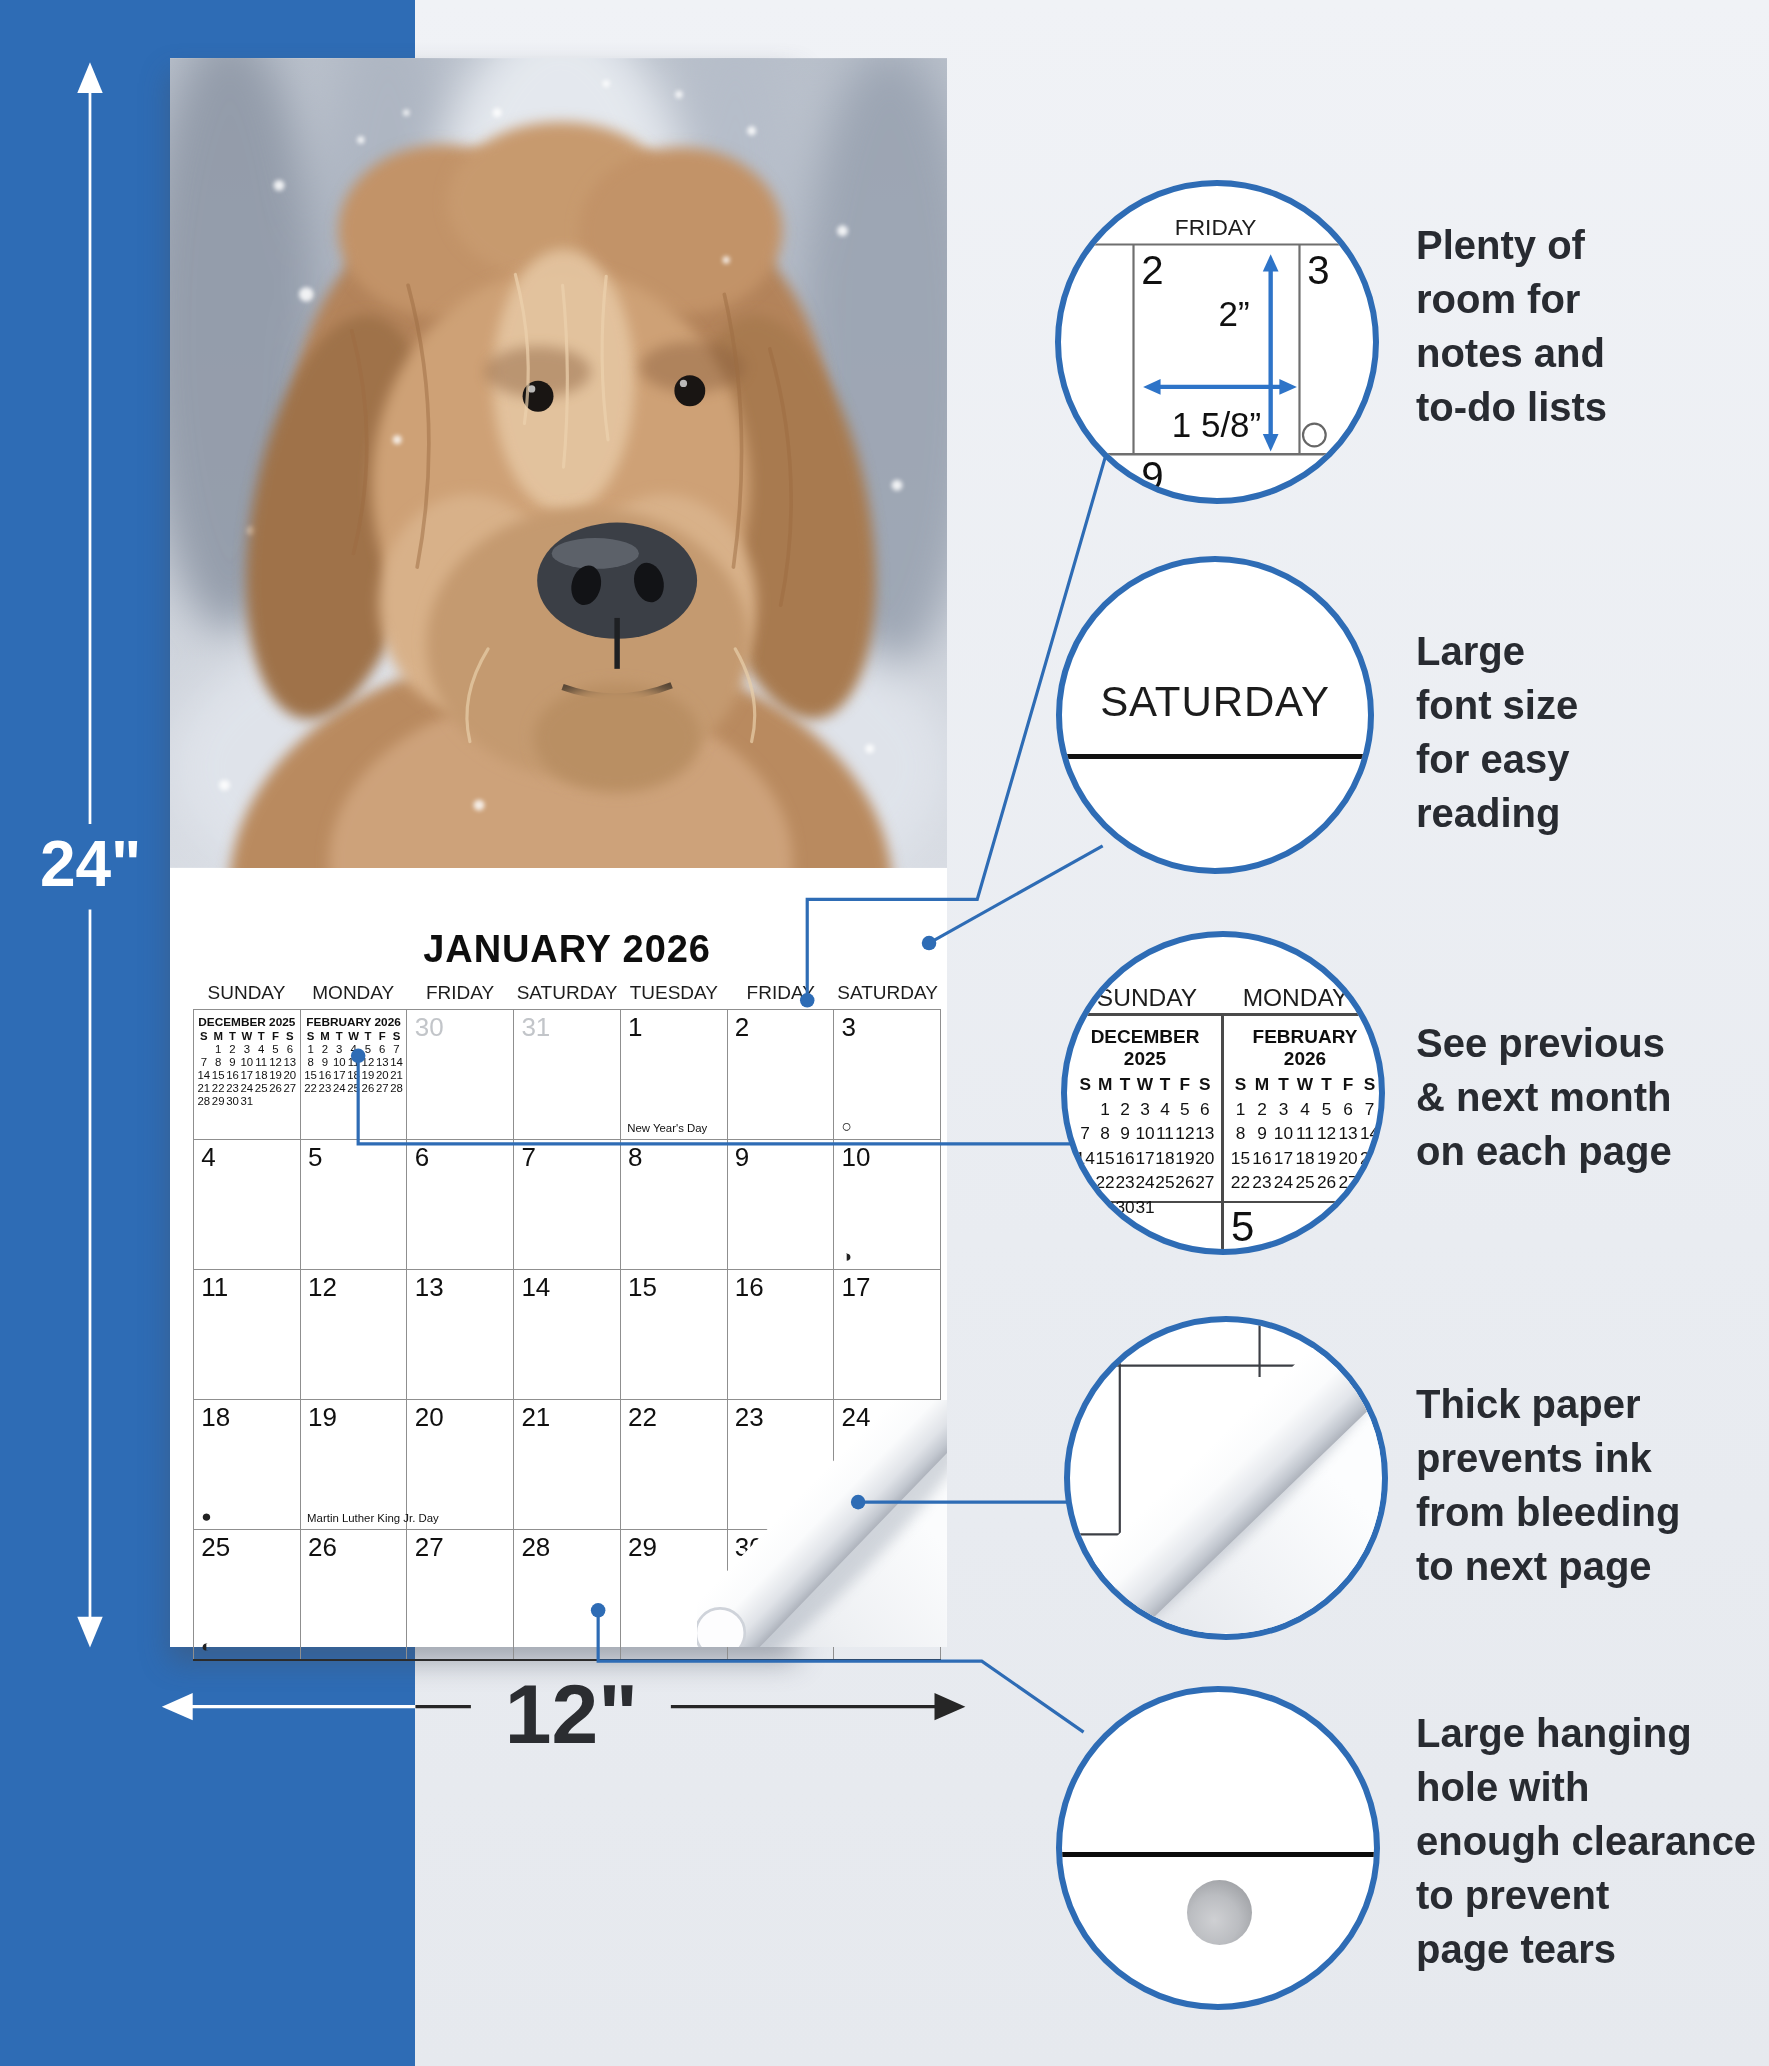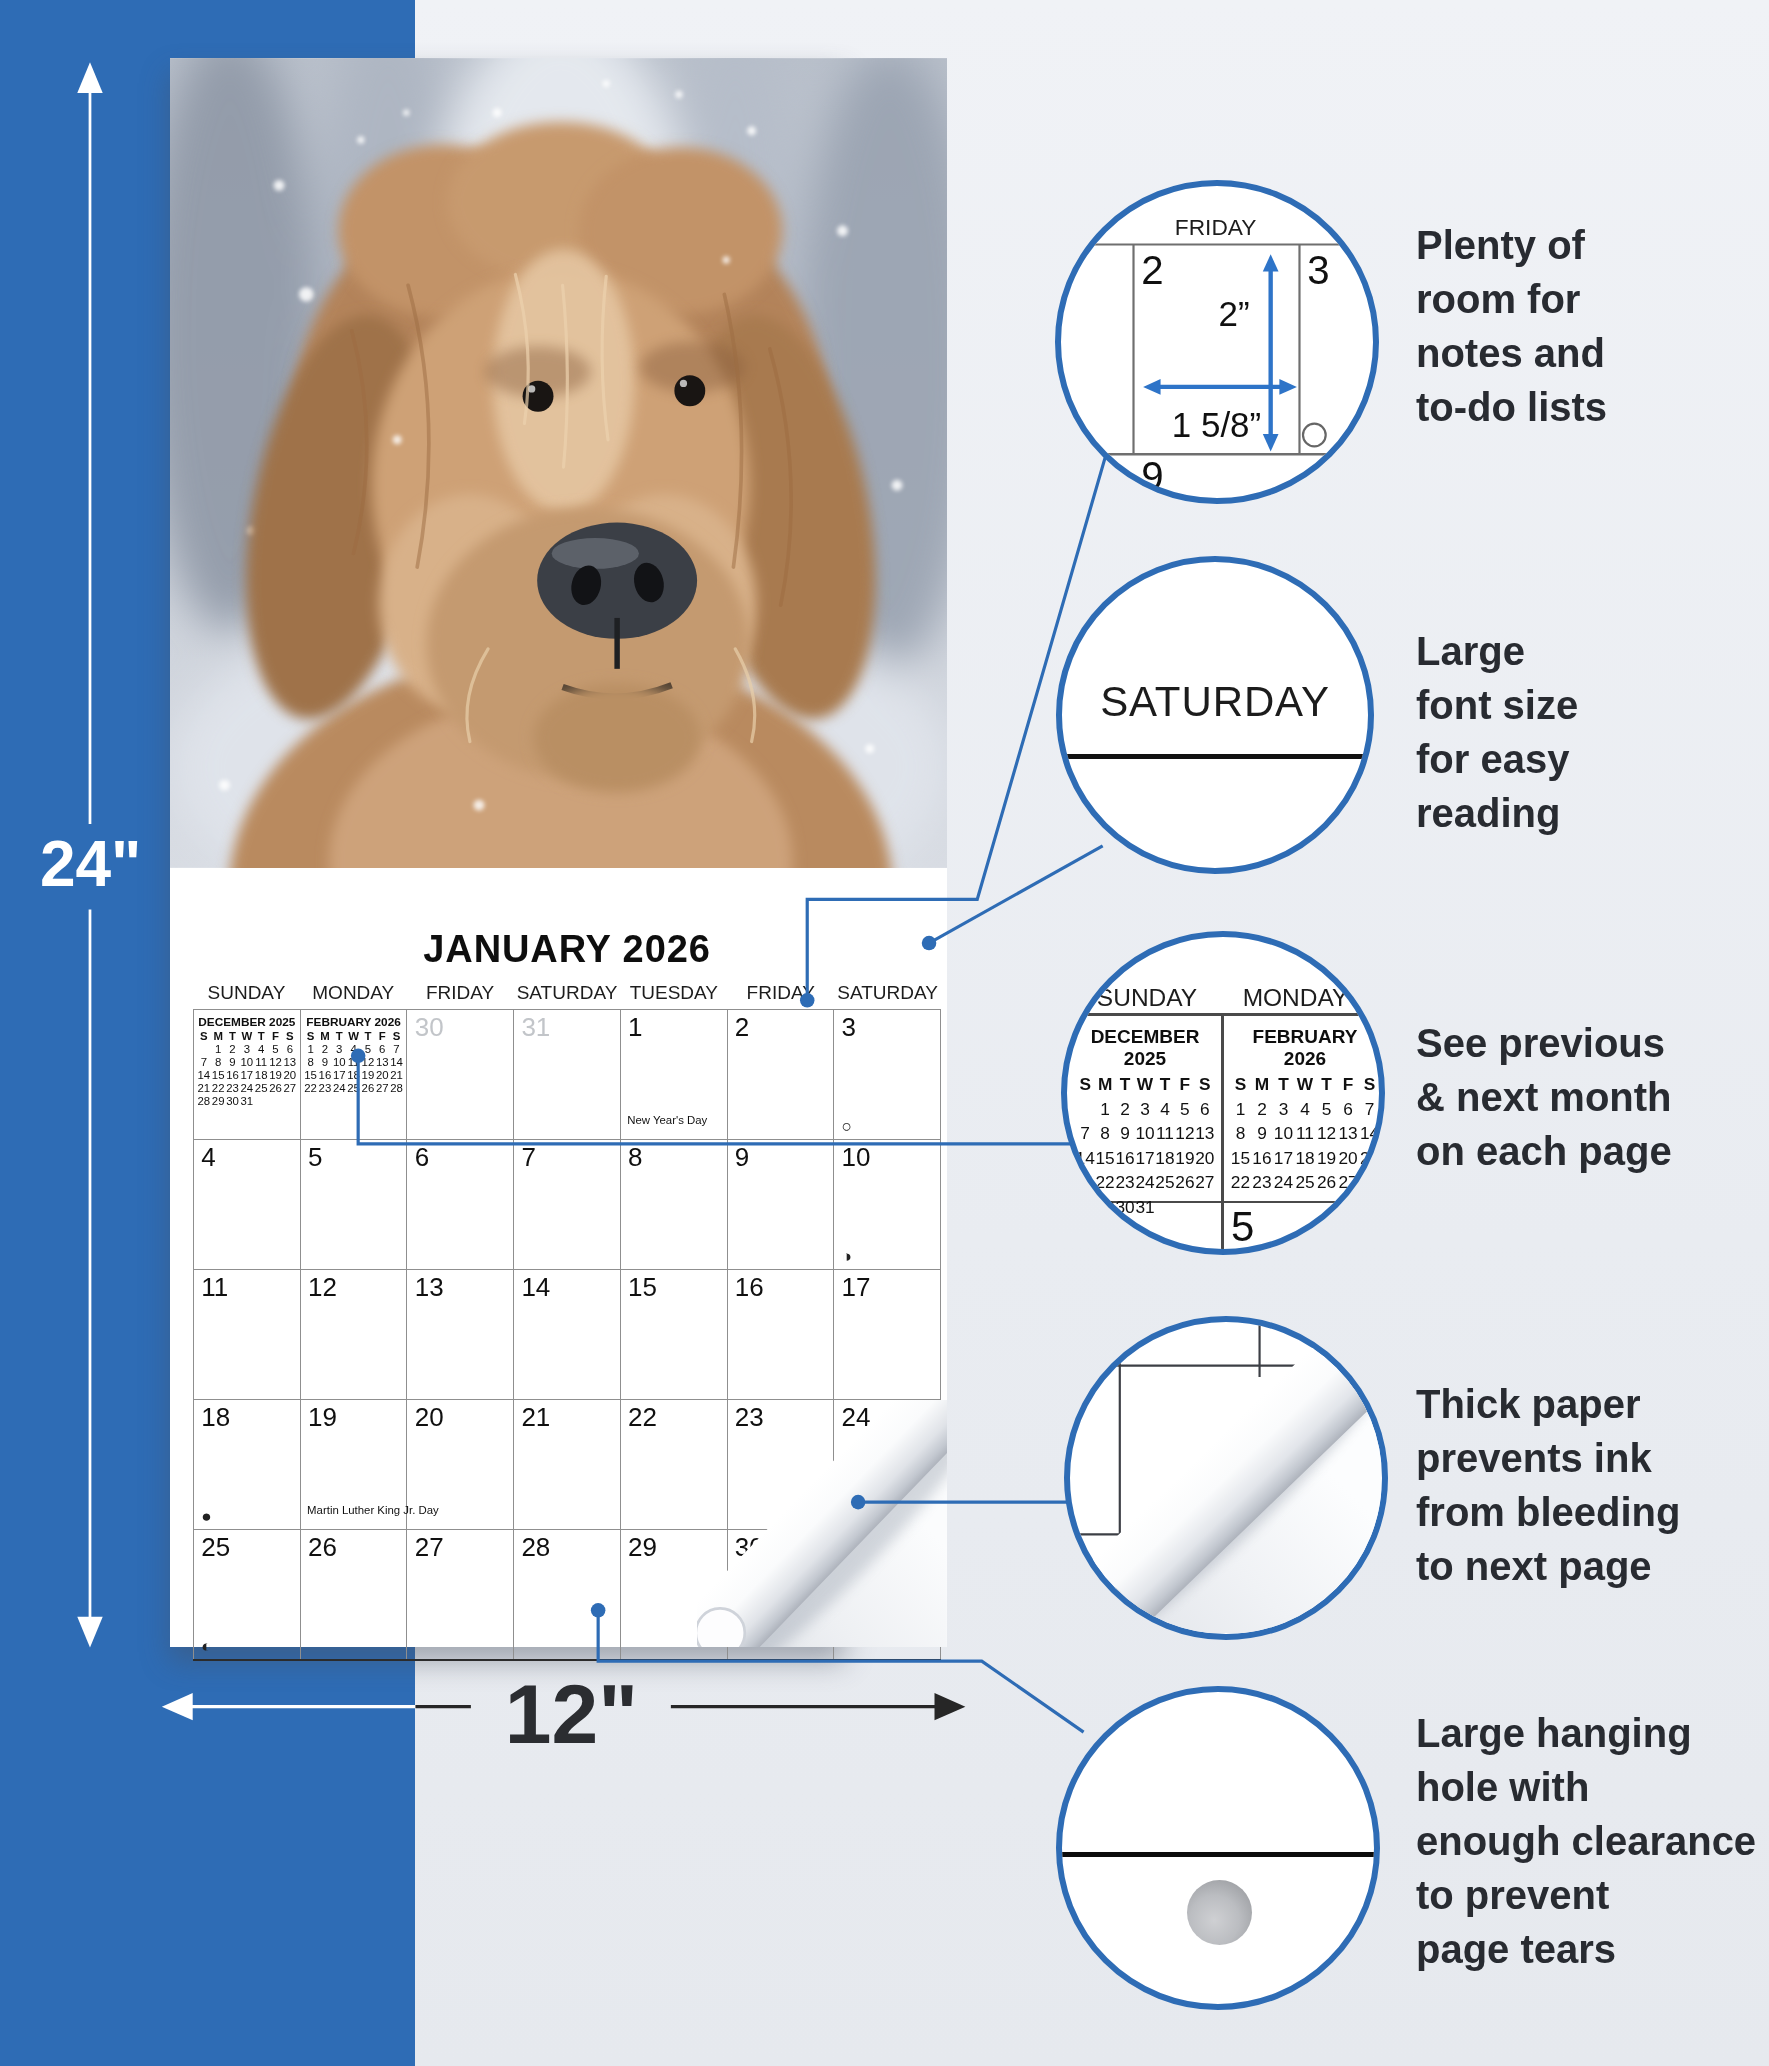--- a/index.html
+++ b/index.html
@@ -3,33 +3,33 @@
 <meta charset="utf-8">
 <style>
   html,body{margin:0;padding:0;background:#dfe3e9;}
   .stage{position:relative;width:1769px;height:2067px;overflow:hidden;
     background:linear-gradient(180deg,#f0f2f6 0%,#e9ecf1 60%,#e6e9ee 100%);
     font-family:"Liberation Sans",sans-serif;}
   .blue-bar{position:absolute;left:0;top:0;width:415px;height:2067px;background:#2e6cb5;z-index:1;}
 
   
   .product{position:absolute;left:170px;top:58px;width:626px;height:1589px;background:#fff;
-    box-shadow:0 14.5px 27px rgba(70,80,95,.45);z-index:2;padding-left:48px;}
+    box-shadow:0 14.5px 27px rgba(70,80,95,.45);z-index:2;}
   .photo{position:absolute;left:0;top:0;width:777px;height:810px;overflow:hidden;}
   .calpage{position:absolute;left:0;top:810px;width:777px;height:779px;background:#fff;}
   .cal-title{position:absolute;left:23px;top:58px;width:748px;text-align:center;
     font-size:38px;font-weight:bold;color:#0e0e0e;letter-spacing:0.9px;top:60px;}
   .weekdays{position:absolute;left:23px;top:114px;width:748px;display:flex;}
   .weekdays div{flex:1;text-align:center;font-size:19px;color:#1d1d1d;}
   table.grid{position:absolute;left:23px;top:141px;width:748px;border-collapse:collapse;table-layout:fixed;
     border:1.8px solid #6a6a6a;border-bottom:2.7px solid #2b2b2b;}
   table.grid td{border:0.9px solid #8f8f8f;height:129px;position:relative;padding:0;vertical-align:top;}
   .date{position:absolute;left:7.3px;top:1.8px;font-size:26px;color:#101010;}
   .date.outside{color:#c2c5c9;}
-  .note{position:absolute;left:6.4px;bottom:13px;font-size:11.4px;color:#101010;white-space:nowrap;}
+  .note{position:absolute;left:6.4px;bottom:5px;font-size:11.4px;color:#101010;white-space:nowrap;}
   .moon{position:absolute;left:7.3px;bottom:3.6px;font-size:17.3px;color:#222;line-height:17.3px;}
   .mini{padding:4.5px 2.7px 0;}
   .mini-title{text-align:center;font-weight:bold;font-size:11.8px;color:#0e0e0e;}
   .mini-grid{display:grid;grid-template-columns:repeat(7,1fr);text-align:center;
     font-size:11.4px;line-height:13px;margin-top:1.8px;color:#111;}
   .mini-grid .ml{font-weight:bold;}
   .curl{position:absolute;right:0;bottom:0;width:250px;height:247px;}
 
   
   .dim-v-label{position:absolute;left:12.7px;top:827px;width:156px;text-align:center;z-index:7;

